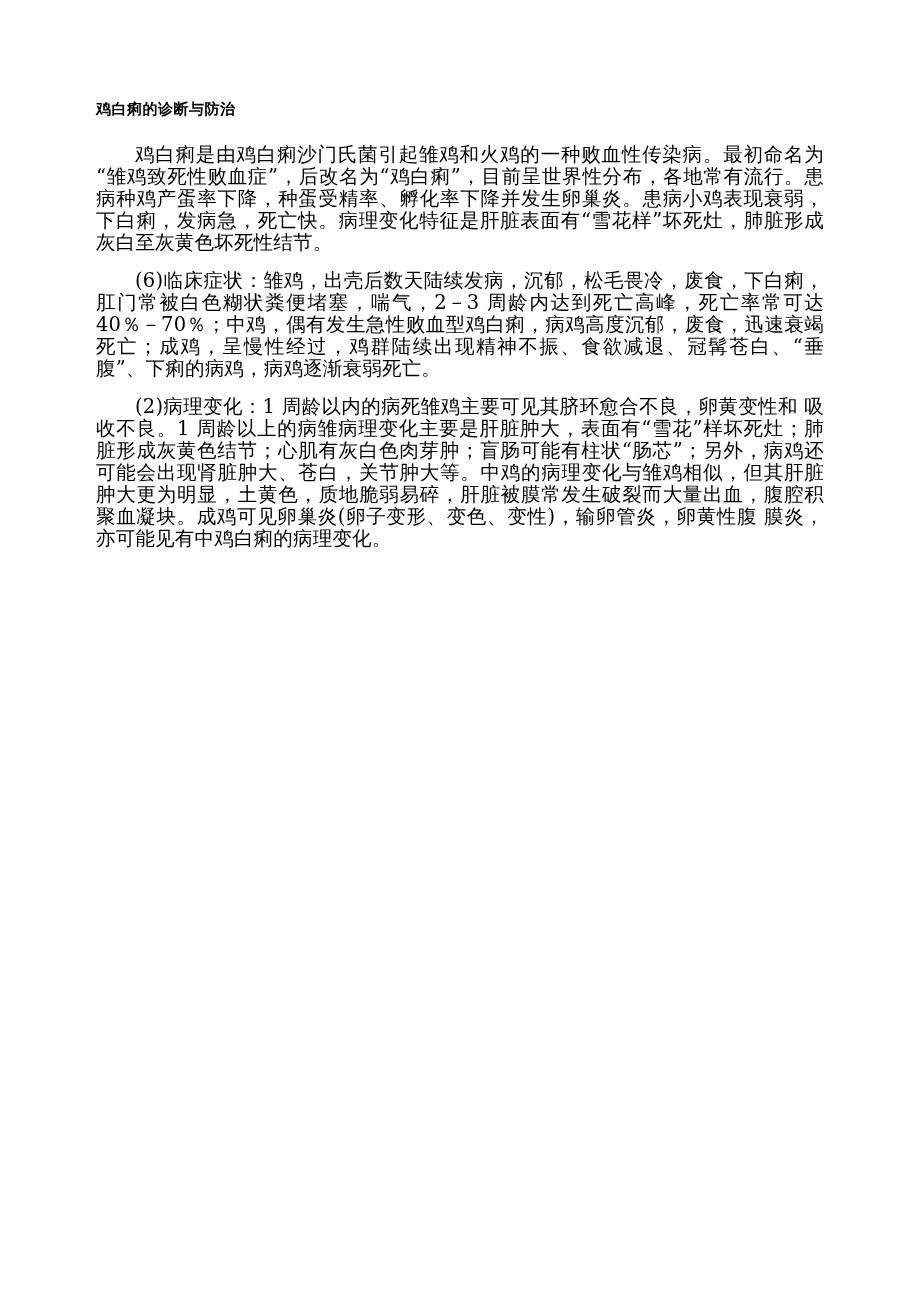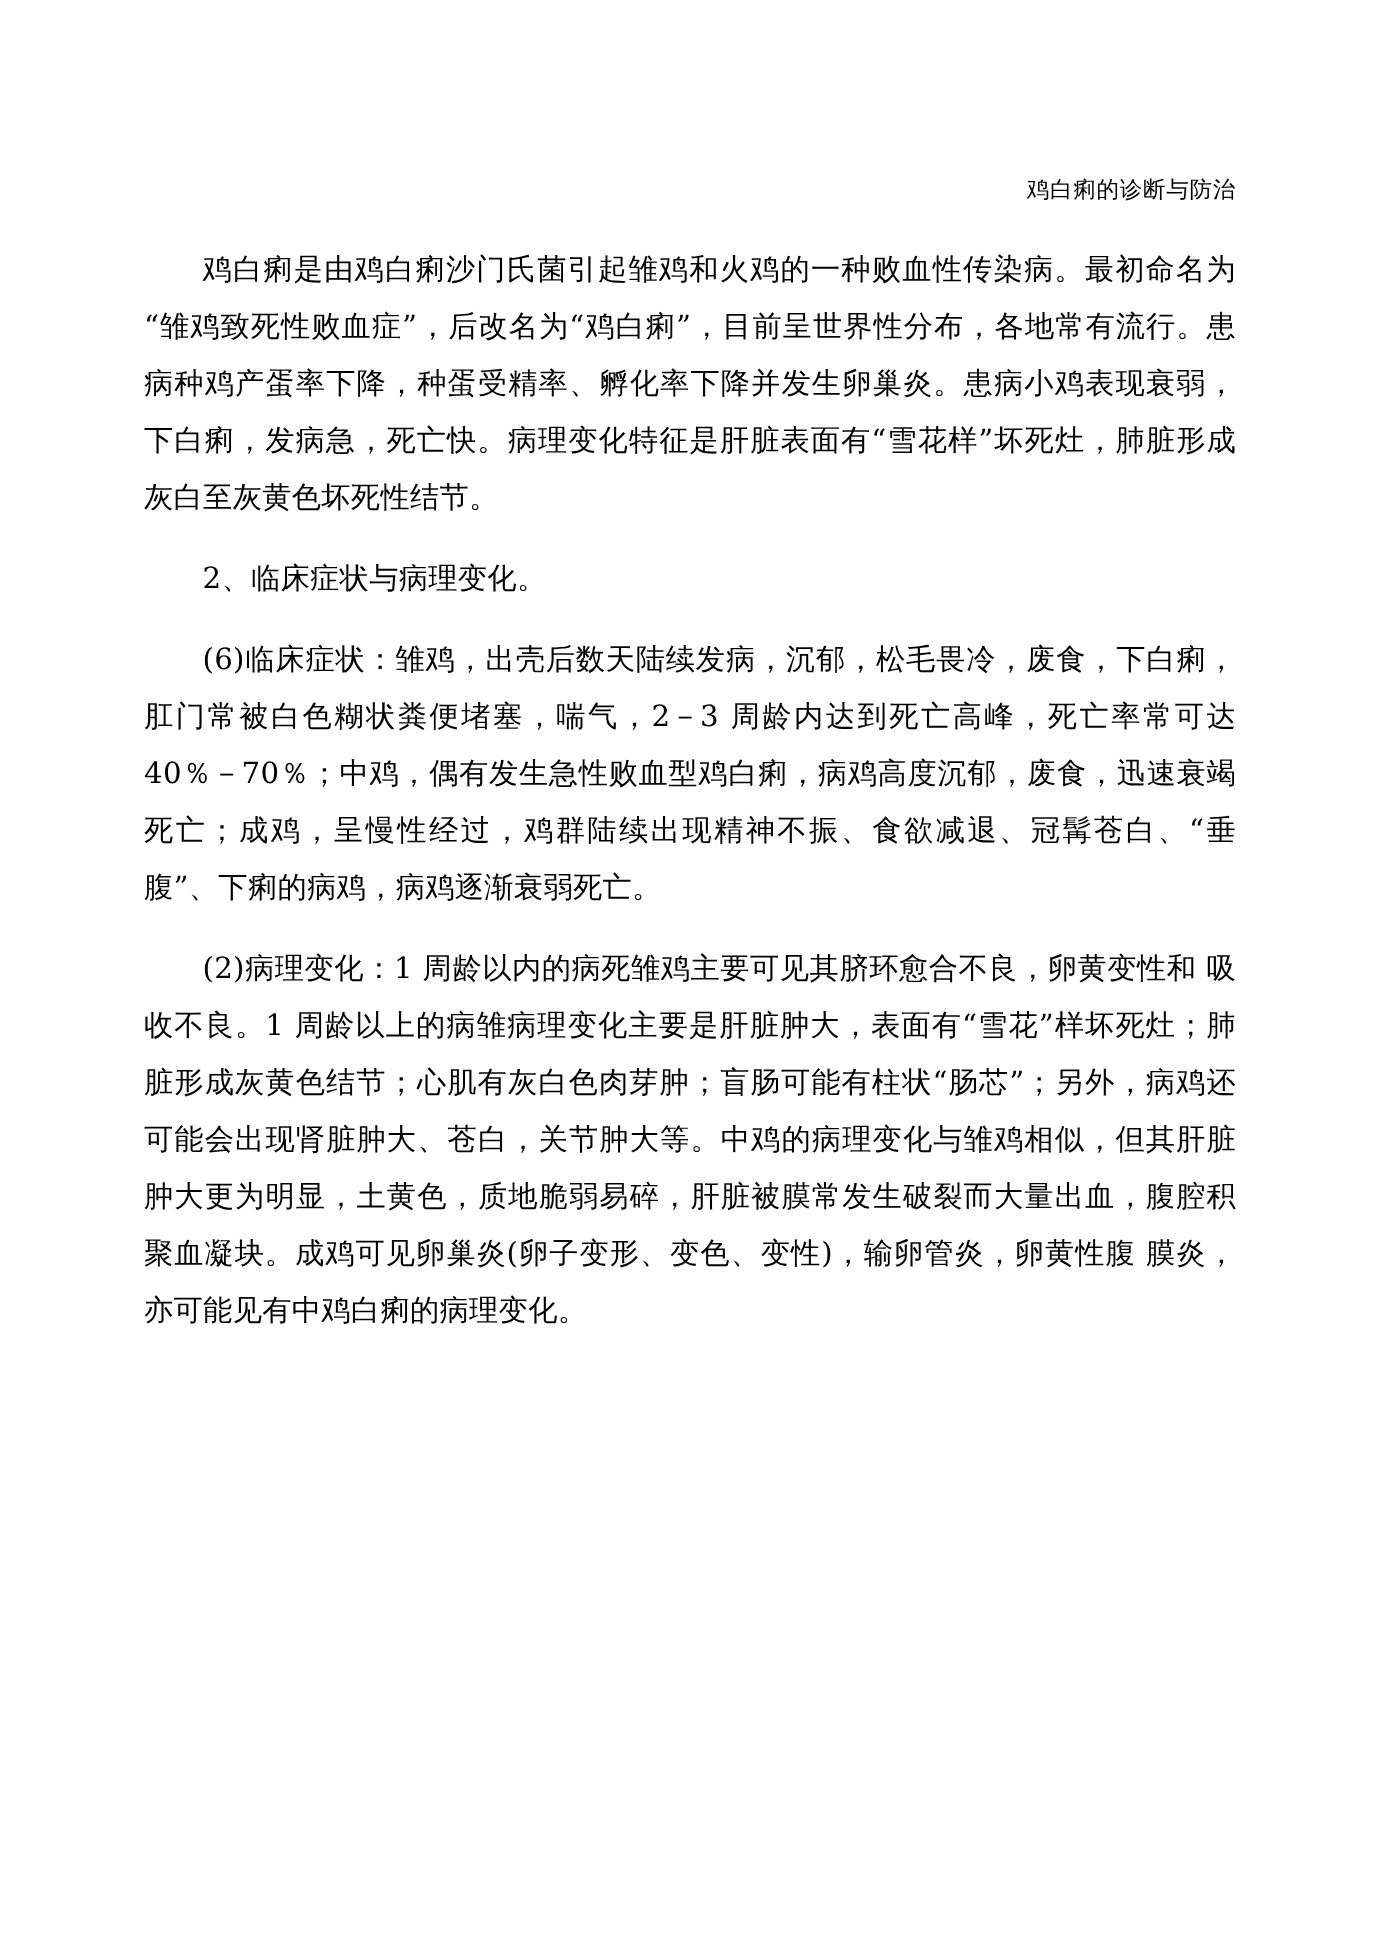--- a/index.html
+++ b/index.html
@@ -21,30 +21,30 @@
     box-sizing: border-box;
     overflow: hidden;
   }
   .content {
     position: absolute;
     left: 96px;
     top: 96px;
     width: 728px;
   }
   .doc-title {
-    text-align: right;
+    text-align: left;
     font-size: 15px;
     line-height: 26px;
-    margin: 17px 0 22px 0;
+    margin: 0 0 22px 0;
     letter-spacing: 0.5px;
-    font-weight: normal;
+    font-weight: bold;
   }
   p.para {
     font-size: 19.5px;
-    line-height: 38px;
+    line-height: 22px;
     margin: 0 0 16px 0;
     text-align: justify;
     text-justify: inter-ideograph;
     text-indent: 2em;
     letter-spacing: 0.2px;
   }
   p.para:last-child {
     margin-bottom: 0;
   }
 </style>
@@ -52,20 +52,19 @@
 <body>
 
 <div class="page">
   <div class="content">
 
     <h1 class="doc-title">鸡白痢的诊断与防治</h1>
 
     <p class="para">鸡白痢是由鸡白痢沙门氏菌引起雏鸡和火鸡的一种败血性传染病。最初命名为“雏鸡致死性败血症”，后改名为“鸡白痢”，目前呈世界性分布，各地常有流行。患病种鸡产蛋率下降，种蛋受精率、孵化率下降并发生卵巢炎。患病小鸡表现衰弱，下白痢，发病急，死亡快。病理变化特征是肝脏表面有“雪花样”坏死灶，肺脏形成灰白至灰黄色坏死性结节。</p>
 
 
-    <p class="para">2、临床症状与病理变化。</p>
 
     <p class="para">(6)临床症状：雏鸡，出壳后数天陆续发病，沉郁，松毛畏冷，废食，下白痢，肛门常被白色糊状粪便堵塞，喘气，2－3 周龄内达到死亡高峰，死亡率常可达 40％－70％；中鸡，偶有发生急性败血型鸡白痢，病鸡高度沉郁，废食，迅速衰竭死亡；成鸡，呈慢性经过，鸡群陆续出现精神不振、食欲减退、冠髯苍白、“垂腹”、下痢的病鸡，病鸡逐渐衰弱死亡。</p>
 
     <p class="para">(2)病理变化：1 周龄以内的病死雏鸡主要可见其脐环愈合不良，卵黄变性和 吸收不良。1 周龄以上的病雏病理变化主要是肝脏肿大，表面有“雪花”样坏死灶；肺脏形成灰黄色结节；心肌有灰白色肉芽肿；盲肠可能有柱状“肠芯”；另外，病鸡还可能会出现肾脏肿大、苍白，关节肿大等。中鸡的病理变化与雏鸡相似，但其肝脏肿大更为明显，土黄色，质地脆弱易碎，肝脏被膜常发生破裂而大量出血，腹腔积聚血凝块。成鸡可见卵巢炎(卵子变形、变色、变性)，输卵管炎，卵黄性腹 膜炎，亦可能见有中鸡白痢的病理变化。</p>
 
   </div>
 </div>
 
 </body></html>

